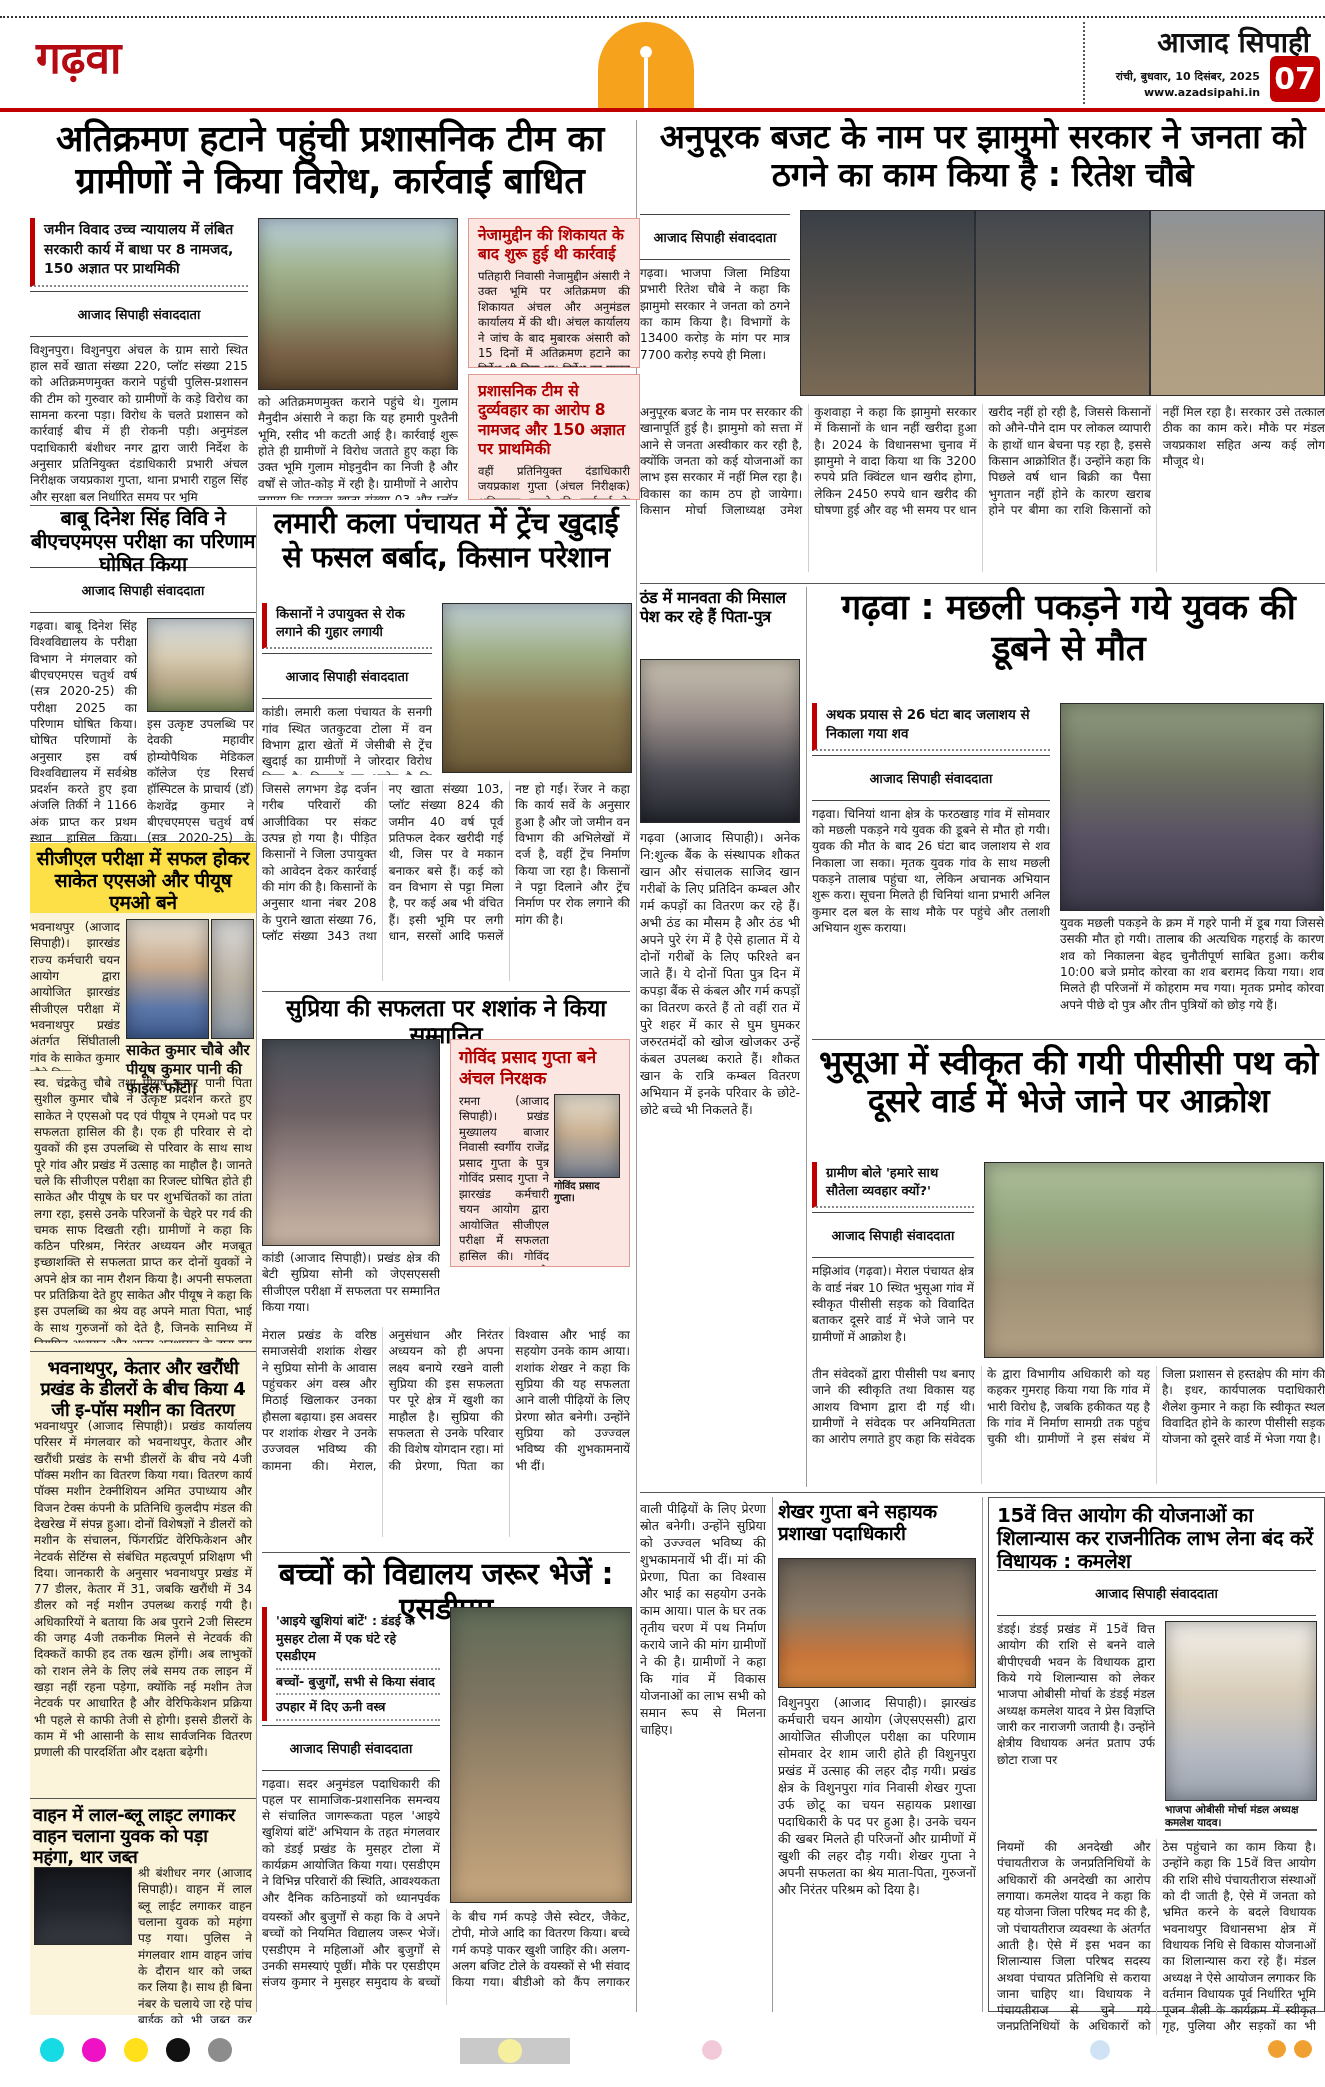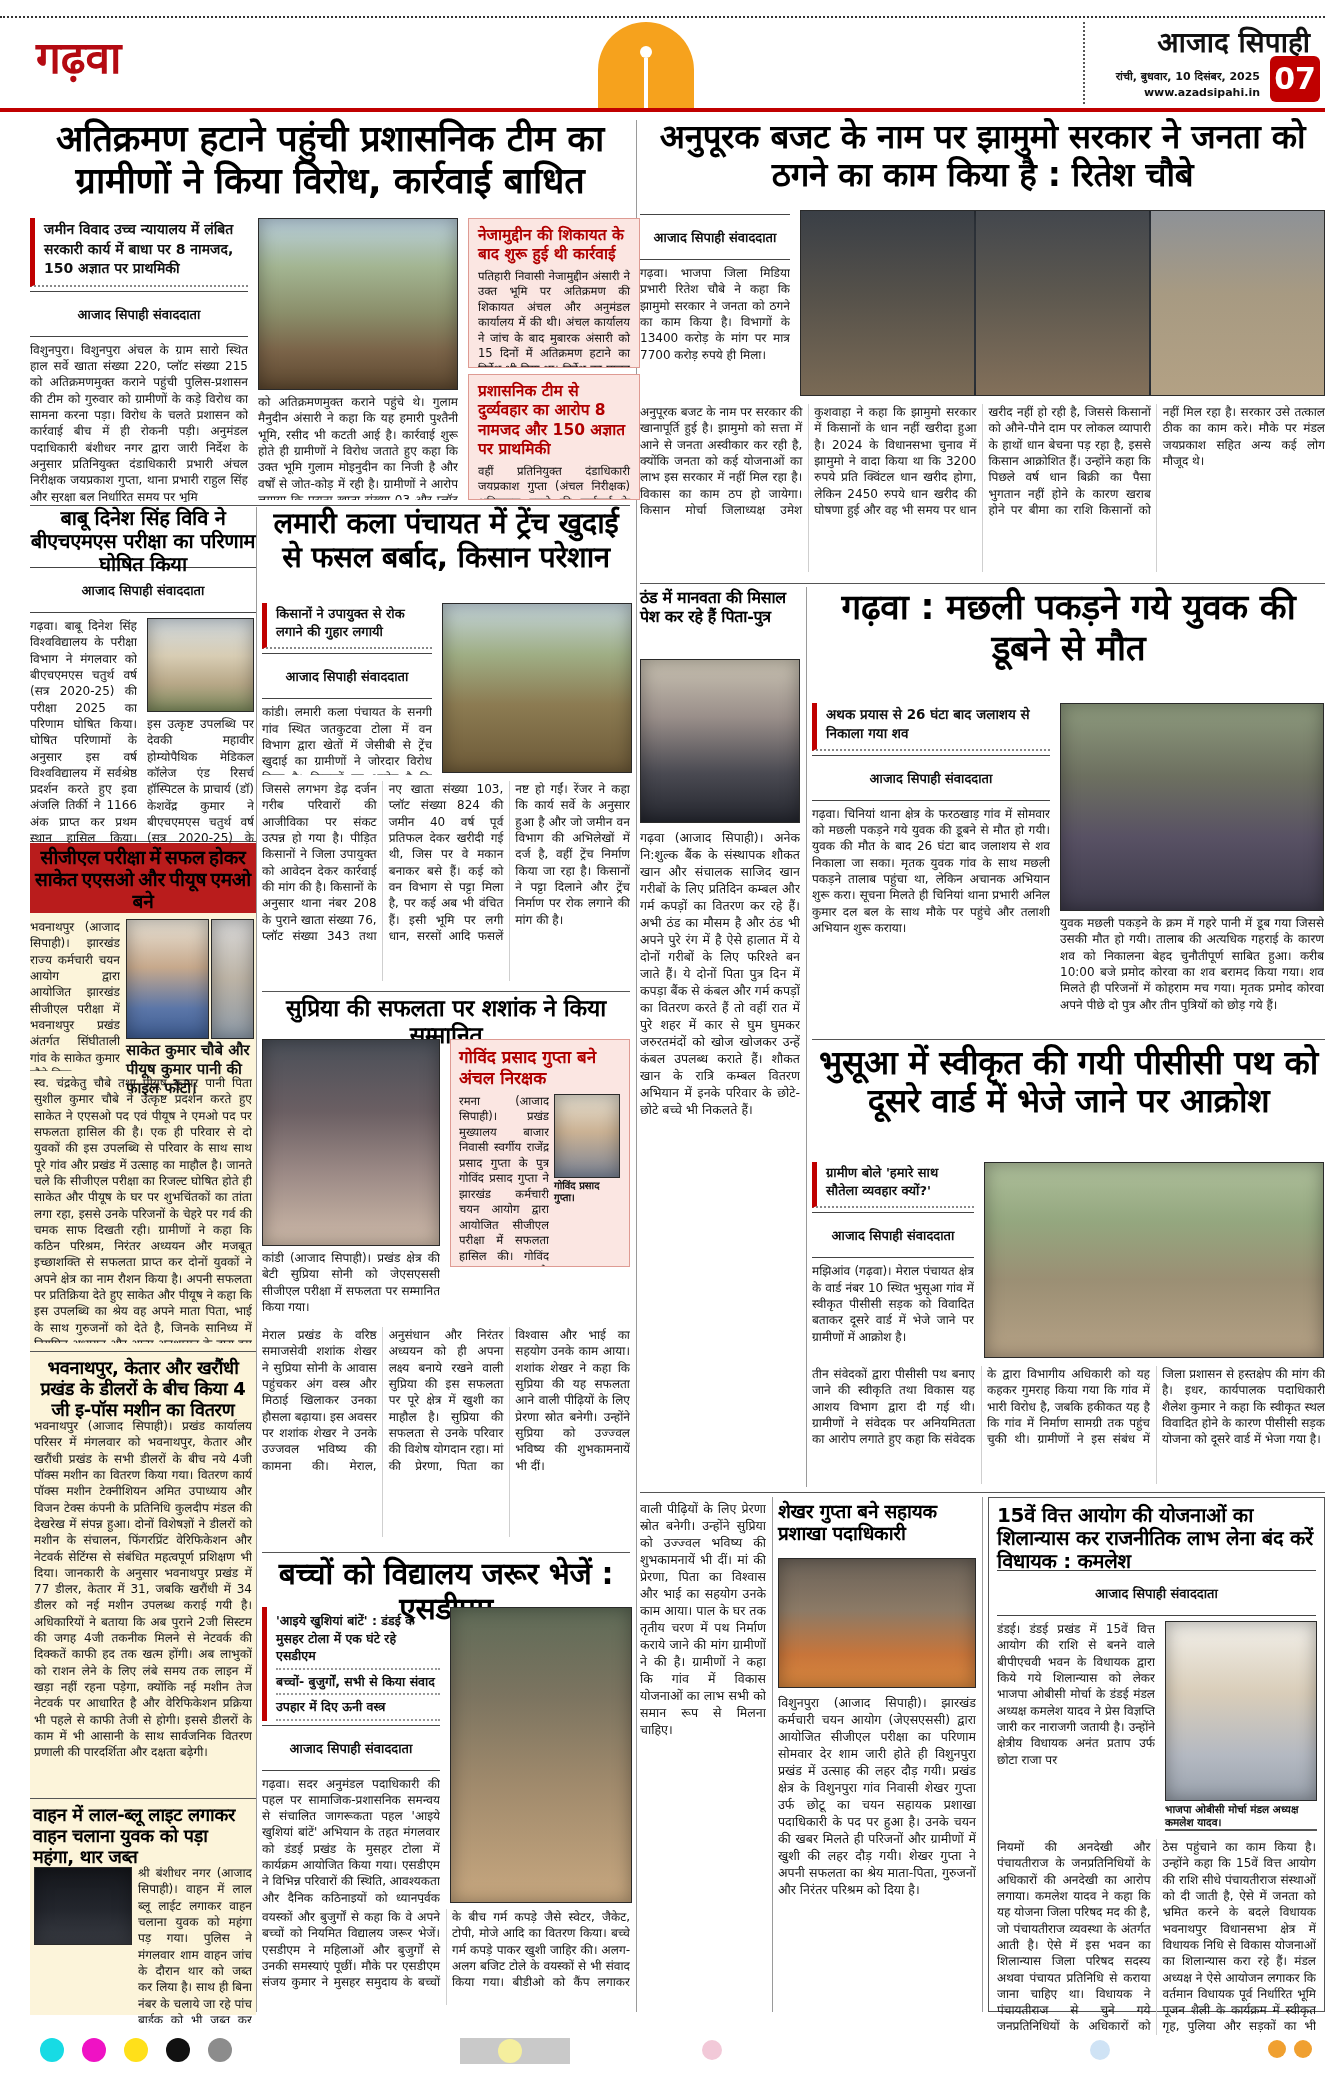--- a/index.html
+++ b/index.html
@@ -16,21 +16,21 @@
           border-top:1px solid #444;border-bottom:1px solid #444;}
   .standfirst{border-left:5px solid #c00000;padding:2px 0 6px 9px;font-weight:bold;
               font-size:14px;line-height:1.4;border-bottom:2px dotted #888;}
   .sf-item{border-bottom:2px dotted #999;padding:3px 0;}
   .photo{border:1px solid #2a2a2a;box-shadow:inset 0 0 18px rgba(0,0,0,.35);}
   .caption{font-size:10.5px;font-weight:bold;line-height:1.25;padding-top:2px;border-bottom:2px solid #555;}
   .pinkbox{background:#fbe6e2;border:1px solid #dE9b93;padding:7px 9px;box-sizing:border-box;overflow:hidden;}
   .pinkbox .pb-title{color:#b00000;font-weight:bold;font-size:15.5px;line-height:1.25;margin-bottom:4px;}
   .pinkbox .pb-text{font-size:11.5px;line-height:1.35;text-align:justify;}
   .cream{background:#fcf4da;}
-  .yellow-head{background:#b91c1c;font-family:Liberation Serif, serif;}
+  .yellow-head{background:#fde047;}
   .vrule{width:1px;background:#9a9a9a;}
   .hrule{height:1px;background:#555;}
   .dot{border-radius:50%;position:absolute;}
   .flexrow{display:flex;gap:10px;}
 </style>
 </head>
 <body>
 
 <div class="page">
 

